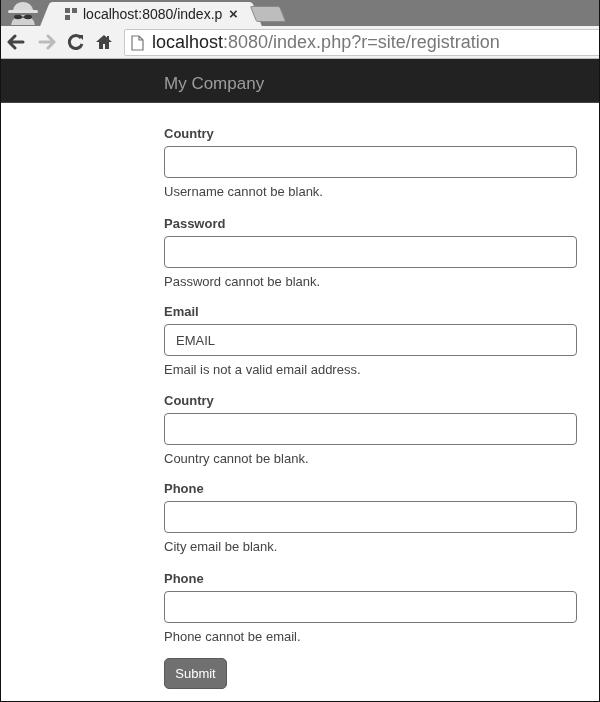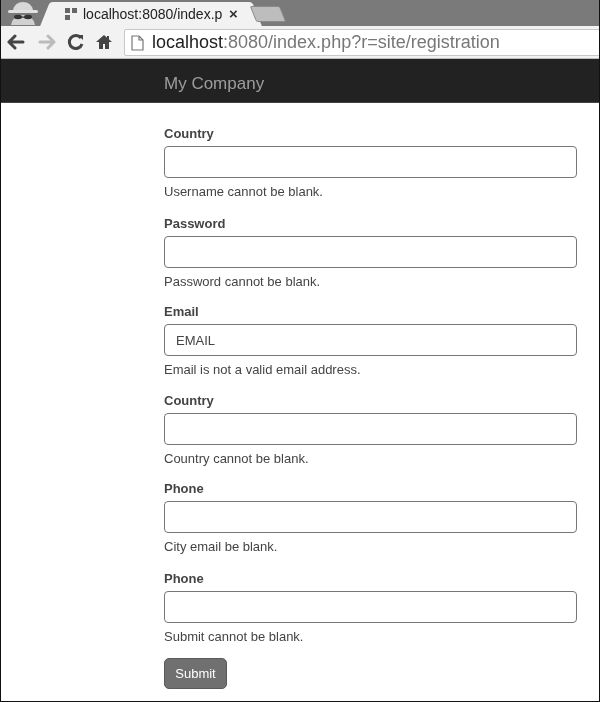--- a/index.html
+++ b/index.html
@@ -133,18 +133,18 @@
 
     <div class="field" style="top:375px;">
       <label>Phone</label>
       <input class="input" type="text" value="" style="">
       <div class="help">City email be blank.</div>
     </div>
 
     <div class="field" style="top:465px;">
       <label>Phone</label>
       <input class="input" type="text" value="" style="">
-      <div class="help">Submit cannot be blank.</div>
+      <div class="help">Phone cannot be email.</div>
     </div>
 
     <button class="submit">Submit</button>
   </div>
 </div>
 
 </body></html>

